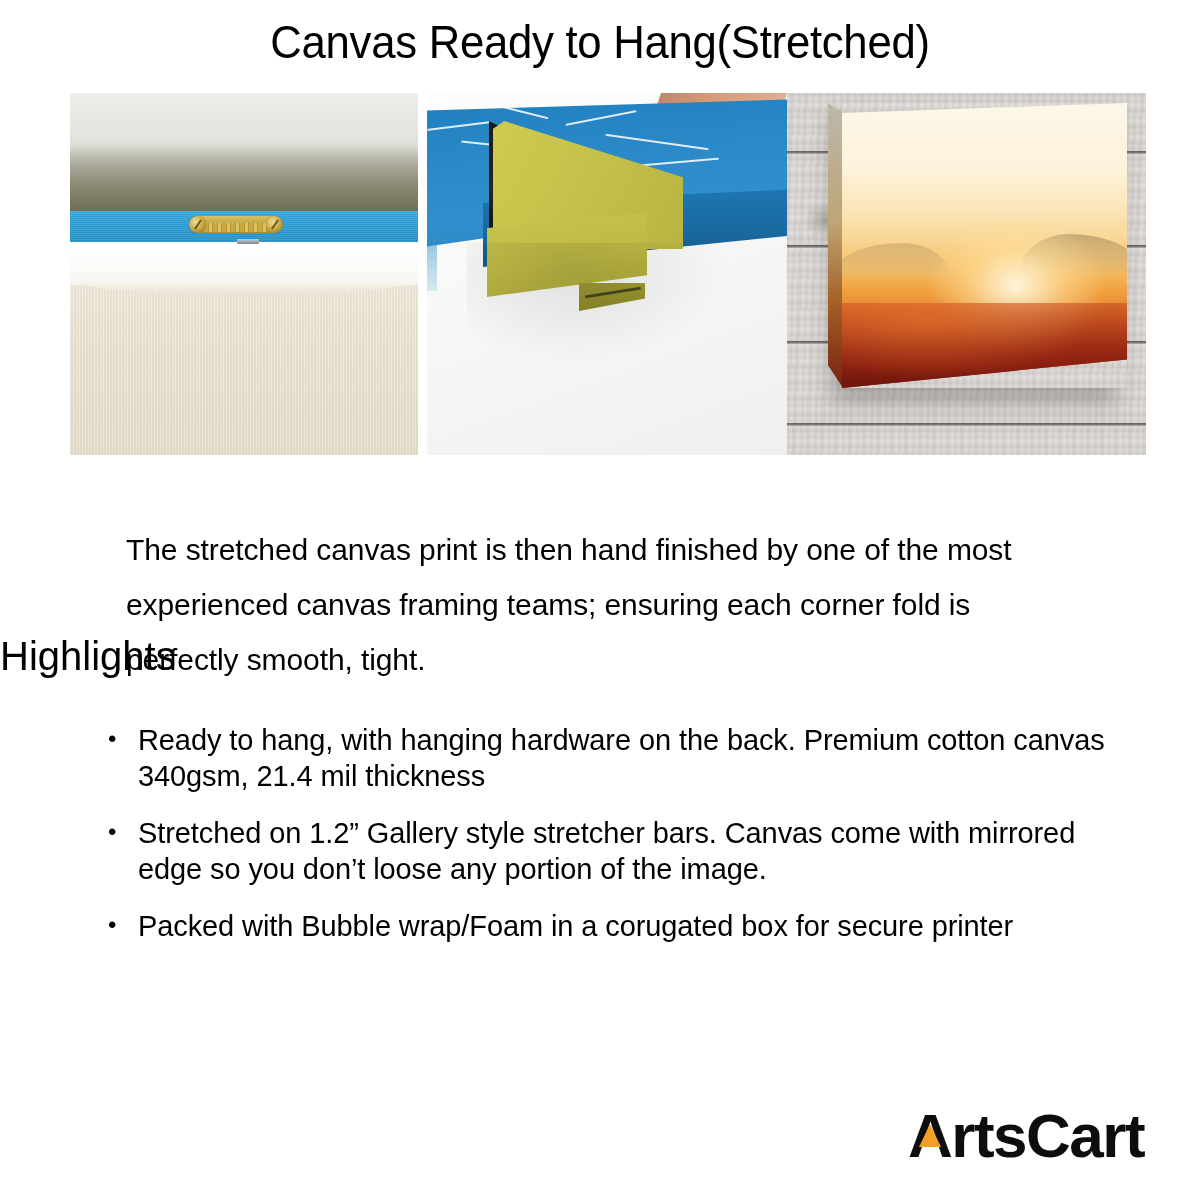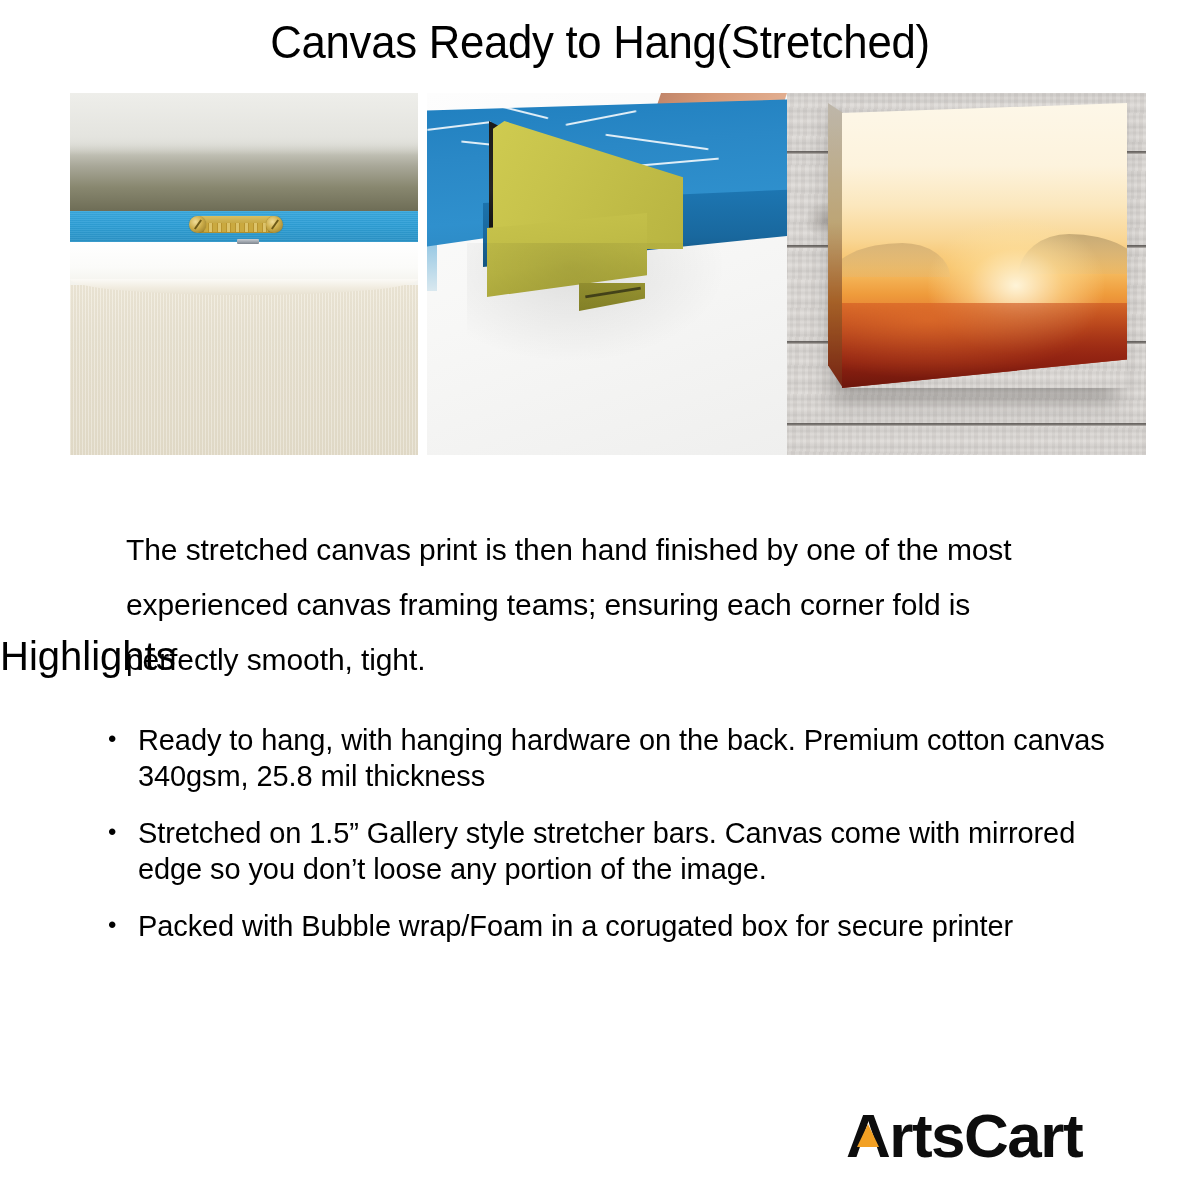--- a/index.html
+++ b/index.html
@@ -313,21 +313,21 @@
     position: absolute;
     left: 4px;
     top: -1px;
     font-size: 24px;
     line-height: 36px;
   }
 
   
   .logo {
     position: absolute;
-    left: 846px;
+    left: 908px;
     top: 1104px;
     height: 64px;
     display: flex;
     align-items: center;
   }
   .logo-text {
     position: relative;
     font-size: 62px;
     line-height: 64px;
     font-weight: 700;
@@ -411,22 +411,22 @@
       </div>
     </div>
 
   </div>
 
   <p class="intro">The stretched canvas print is then hand finished by one of the most experienced canvas framing teams; ensuring each corner fold is perfectly smooth, tight.</p>
 
   <div class="highlights-title">Highlights</div>
 
   <ul class="bullets">
-    <li class="bullet">Ready to hang,  with hanging hardware on the back.  Premium cotton canvas 340gsm, 25.8 mil thickness</li>
-    <li class="bullet">Stretched on 1.5” Gallery style stretcher bars. Canvas come with mirrored edge so you don’t loose any portion of the image.</li>
+    <li class="bullet">Ready to hang,  with hanging hardware on the back.  Premium cotton canvas 340gsm, 21.4 mil thickness</li>
+    <li class="bullet">Stretched on 1.2” Gallery style stretcher bars. Canvas come with mirrored edge so you don’t loose any portion of the image.</li>
     <li class="bullet">Packed with Bubble wrap/Foam in a corugated box for secure printer</li>
   </ul>
 
   <div class="logo">
     <span class="logo-text">ArtsCart</span>
     <span class="logo-tri"></span>
   </div>
 
 </div>
 

